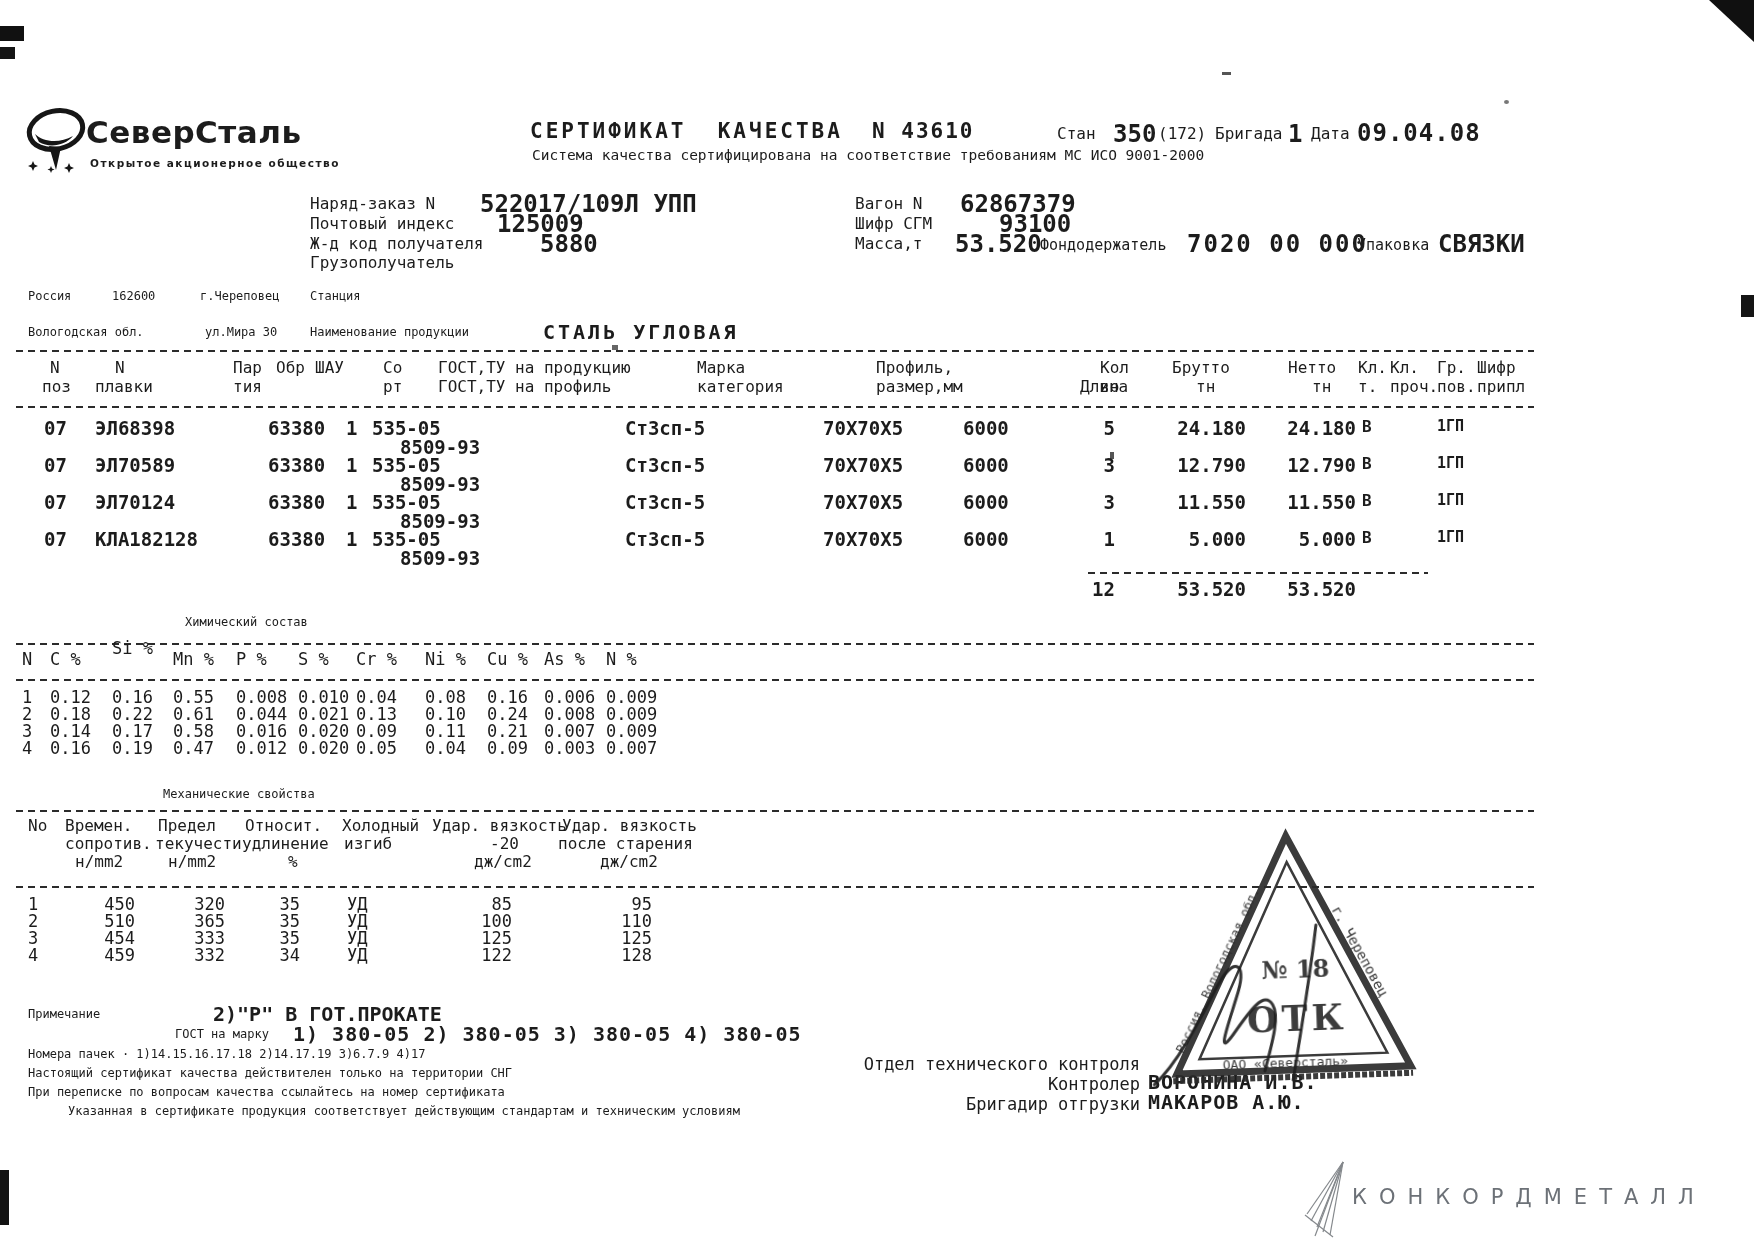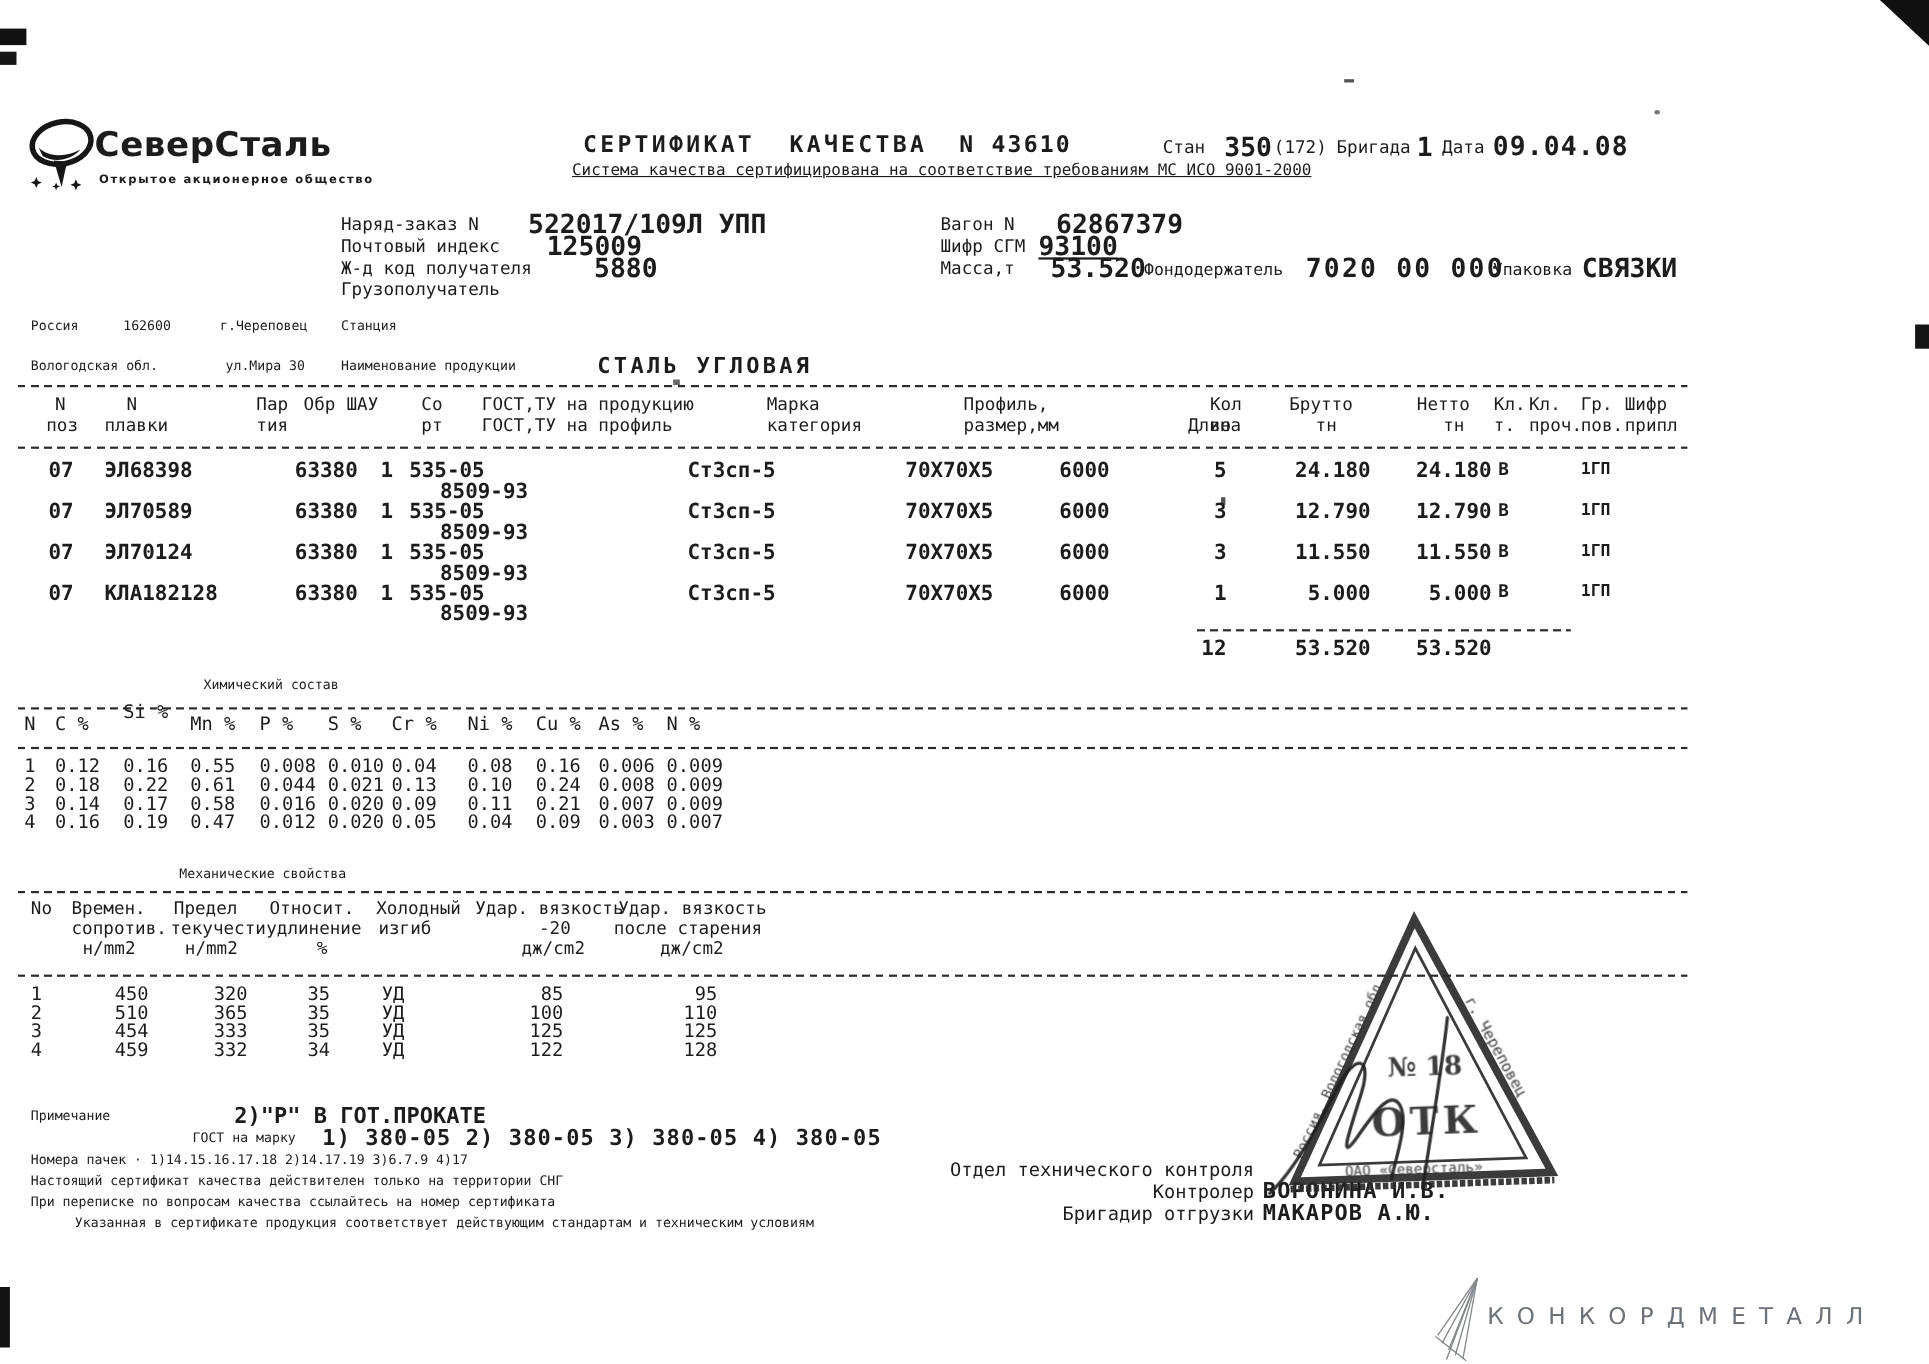--- a/index.html
+++ b/index.html
@@ -70,34 +70,34 @@
 
   <span class="abs b" style="left:530px;top:120px;font-size:21px;letter-spacing:3px;">СЕРТИФИКАТ  КАЧЕСТВА</span>
   <span class="abs b" style="left:872px;top:120px;font-size:21px;letter-spacing:2px;">N 43610</span>
   <span class="abs lab" style="left:1057px;top:126px;">Стан</span>
   <span class="abs val" style="left:1113px;top:122px;">350</span>
   <span class="abs lab" style="left:1158px;top:126px;">(172)</span>
   <span class="abs lab" style="left:1215px;top:126px;">Бригада</span>
   <span class="abs val" style="left:1288px;top:122px;">1</span>
   <span class="abs lab" style="left:1311px;top:126px;text-align:center;">Дата</span>
   <span class="abs val" style="left:1357px;top:121px;letter-spacing:1px;">09.04.08</span>
-  <span class="abs" style="left:520px;top:148px;font-size:14.5px;text-decoration:underline;">Система качества сертифицирована на соответствие требованиям МС ИСО 9001-2000</span>
+  <span class="abs" style="left:532px;top:148px;font-size:14.5px;">Система качества сертифицирована на соответствие требованиям МС ИСО 9001-2000</span>
 
   <span class="abs lab" style="left:310px;top:196px;">Наряд-заказ N</span>
   <span class="abs val" style="left:480px;top:192px;">522017/109Л УПП</span>
   <span class="abs lab" style="left:310px;top:216px;">Почтовый индекс</span>
   <span class="abs val" style="left:497px;top:212px;">125009</span>
   <span class="abs lab" style="left:310px;top:236px;">Ж-д код получателя</span>
   <span class="abs val" style="left:540px;top:232px;">5880</span>
   <span class="abs lab" style="left:310px;top:255px;">Грузополучатель</span>
 
   <span class="abs lab" style="left:855px;top:196px;">Вагон N</span>
   <span class="abs val" style="left:960px;top:192px;">62867379</span>
   <span class="abs lab" style="left:855px;top:216px;">Шифр СГМ</span>
-  <span class="abs val" style="left:944px;top:212px;text-decoration:underline;">93100</span>
+  <span class="abs val" style="left:999px;top:212px;">93100</span>
   <span class="abs lab" style="left:855px;top:236px;">Масса,т</span>
   <span class="abs val" style="left:955px;top:232px;">53.520</span>
   <span class="abs lab15" style="left:1040px;top:238px;position:absolute;">Фондодержатель</span>
   <span class="abs val" style="left:1187px;top:232px;letter-spacing:2px;">7020 00 000</span>
   <span class="abs lab15" style="left:1357px;top:238px;position:absolute;">Упаковка</span>
   <span class="abs val" style="left:1438px;top:232px;">СВЯЗКИ</span>
 
   <span class="abs t17" style="left:28px;top:290px;">Россия</span>
   <span class="abs t17" style="left:112px;top:290px;">162600</span>
   <span class="abs t17" style="left:200px;top:290px;">г.Череповец</span>

